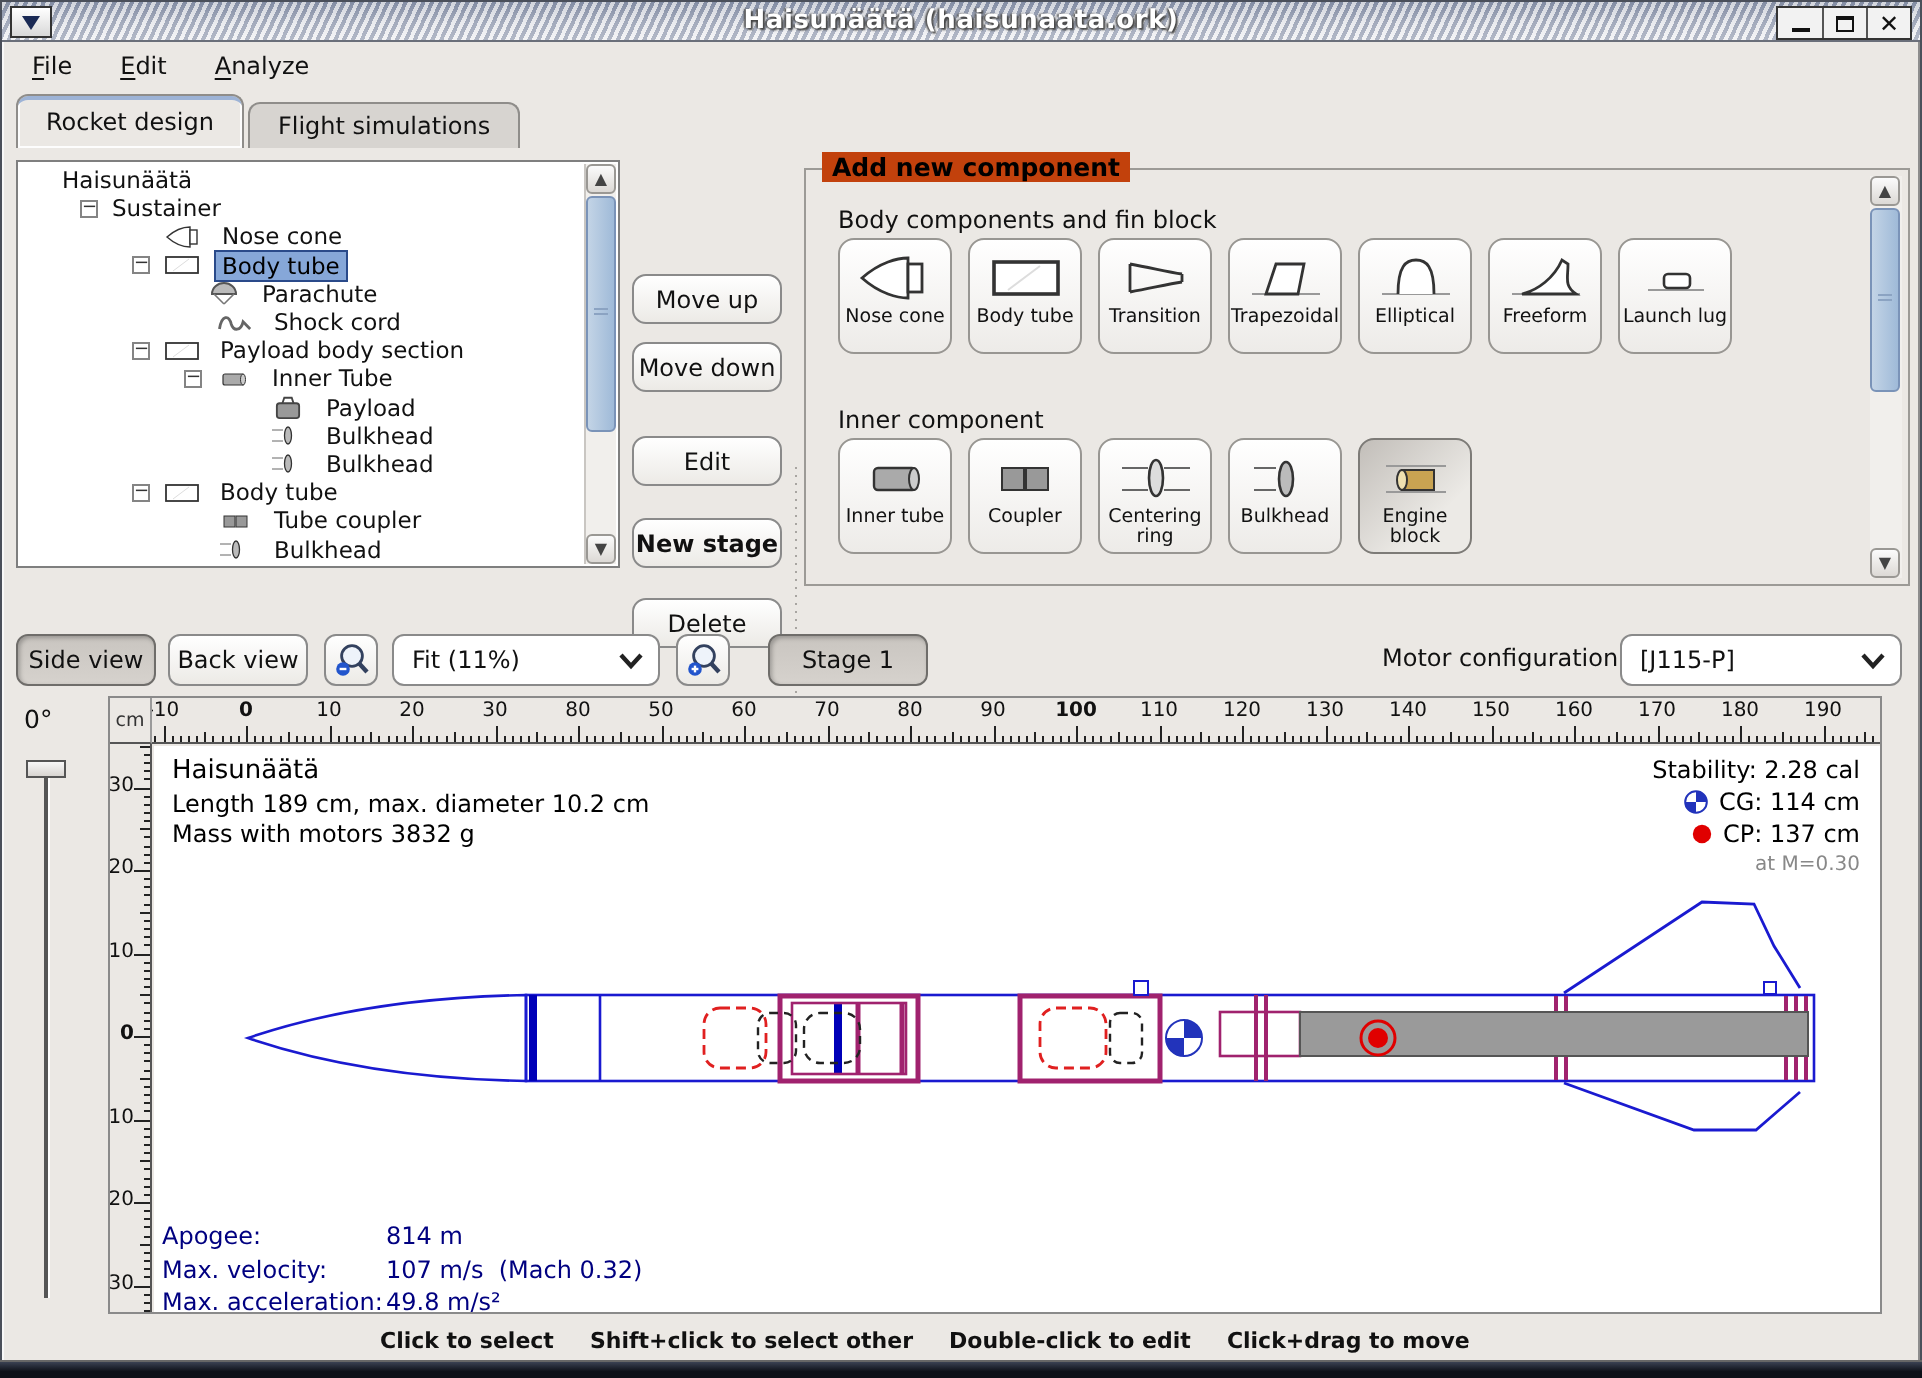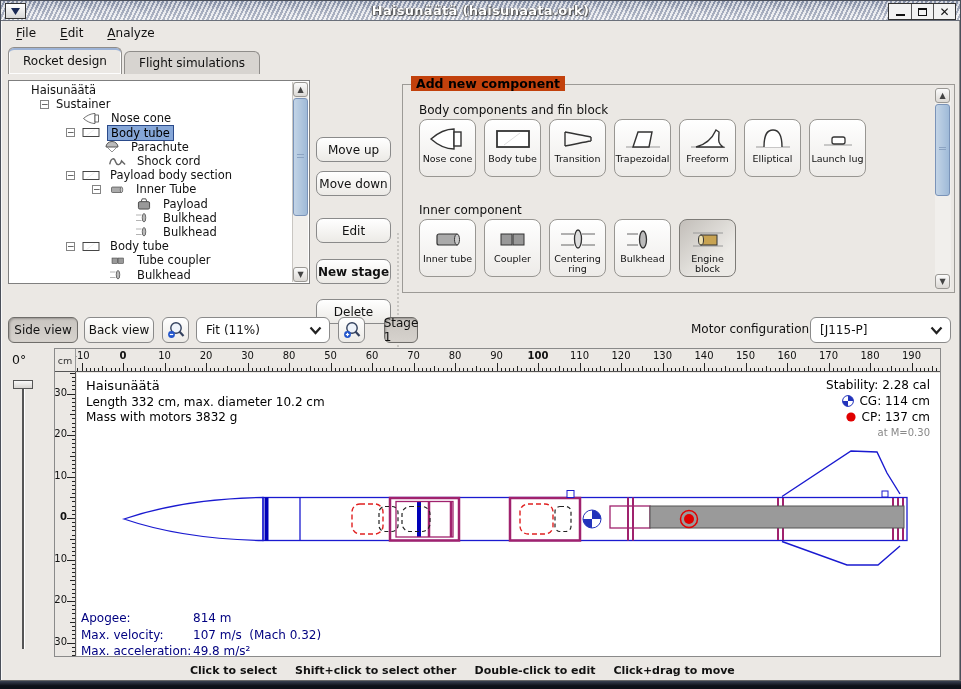--- a/index.html
+++ b/index.html
@@ -320,33 +320,33 @@
                 <path d="M3,21 L37,21" stroke="#999"></path>
                 <path d="M10,21 L15,6 L29,6 L26,21 Z" fill="#fff" stroke="#333" stroke-width="1.4"></path>
               </svg>
             </span>
             <span class="clabel">Trapezoidal</span>
           </div>
           <div class="comp-btn">
             <span class="cicon">
               <svg width="40" height="26" viewBox="0 0 40 26">
                 <path d="M3,21 L37,21" stroke="#999"></path>
+                <path d="M11,21 C11,7 15,4 20,4 C25,4 29,7 29,21" fill="#fff" stroke="#333" stroke-width="1.4"></path>
+              </svg>
+            </span>
+            <span class="clabel">Elliptical</span>
+          </div>
+          <div class="comp-btn">
+            <span class="cicon">
+              <svg width="40" height="26" viewBox="0 0 40 26">
+                <path d="M3,21 L37,21" stroke="#999"></path>
                 <path d="M8,21 C16,19 24,13 28,4 L31,6 C31,13 29,17 35,21 Z" fill="#fff" stroke="#333" stroke-width="1.4"></path>
               </svg>
             </span>
             <span class="clabel">Freeform</span>
-          </div>
-          <div class="comp-btn">
-            <span class="cicon">
-              <svg width="40" height="26" viewBox="0 0 40 26">
-                <path d="M3,21 L37,21" stroke="#999"></path>
-                <path d="M11,21 C11,7 15,4 20,4 C25,4 29,7 29,21" fill="#fff" stroke="#333" stroke-width="1.4"></path>
-              </svg>
-            </span>
-            <span class="clabel">Elliptical</span>
           </div>
           <div class="comp-btn">
             <span class="cicon">
               <svg width="40" height="26" viewBox="0 0 40 26">
                 <path d="M6,19 L34,19" stroke="#999"></path>
                 <rect x="14" y="11" width="13" height="7" rx="2" fill="#fff" stroke="#333" stroke-width="1.3"></rect>
               </svg>
             </span>
             <span class="clabel">Launch lug</span>
           </div>
@@ -437,21 +437,21 @@
     </div>
     <div class="tb-btn" style="left:338px;width:27px;">
       <svg width="20" height="20" viewBox="0 0 20 20">
         <circle cx="10" cy="8" r="5.2" fill="#eef3fa" stroke="#33415e" stroke-width="1.4"></circle>
         <line x1="13.6" y1="11.8" x2="17.5" y2="16" stroke="#33415e" stroke-width="2.2"></line>
         <circle cx="5.5" cy="14.5" r="3.4" fill="#2255cc"></circle>
           <line x1="3.8" y1="14.5" x2="7.2" y2="14.5" stroke="#fff" stroke-width="1.2"></line>
           <line x1="5.5" y1="12.8" x2="5.5" y2="16.2" stroke="#fff" stroke-width="1.2"></line>
       </svg>
     </div>
-    <div class="tb-btn pressed" style="left:384px;width:34px;">
+    <div class="tb-btn pressed" style="left:384px;width:80px;">
         <span>Stage 1</span>
       </div>
     <div class="tb-label" style="left:691px;">Motor configuration:</div>
     <div class="combo" style="left:810px;width:141px;">
       <span>[J115-P]</span>
       <svg width="13" height="9" viewBox="0 0 13 9">
           <path d="M1.5,1.5 L6.5,7 L11.5,1.5" fill="none" stroke="#222" stroke-width="2.2"></path>
         </svg>
     </div>
   </div>
@@ -824,21 +824,21 @@
         </g>
 
         <g>
           <circle cx="612" cy="146" r="8.5" fill="none" stroke="#e00000" stroke-width="1.5"></circle>
           <circle cx="612" cy="146" r="5" fill="#e00000"></circle>
         </g>
       </svg>
 
       <div class="cv-info">
         <div class="nm">Haisunäätä</div>
-        <div>Length 332 cm, max. diameter 10.2 cm</div>
+        <div>Length 189 cm, max. diameter 10.2 cm</div>
         <div>Mass with motors 3832 g</div>
       </div>
 
       <div class="stab">
         <div>Stability: 2.28 cal</div>
         <div class="row">
             <svg width="12" height="12" viewBox="0 0 12 12">
               <circle cx="6" cy="6" r="5.4" fill="#fff" stroke="#2233bb"></circle>
               <path d="M6,6 L6,0.6 A5.4,5.4 0 0 1 11.4,6 Z" fill="#2233bb"></path>
               <path d="M6,6 L6,11.4 A5.4,5.4 0 0 1 0.6,6 Z" fill="#2233bb"></path>

